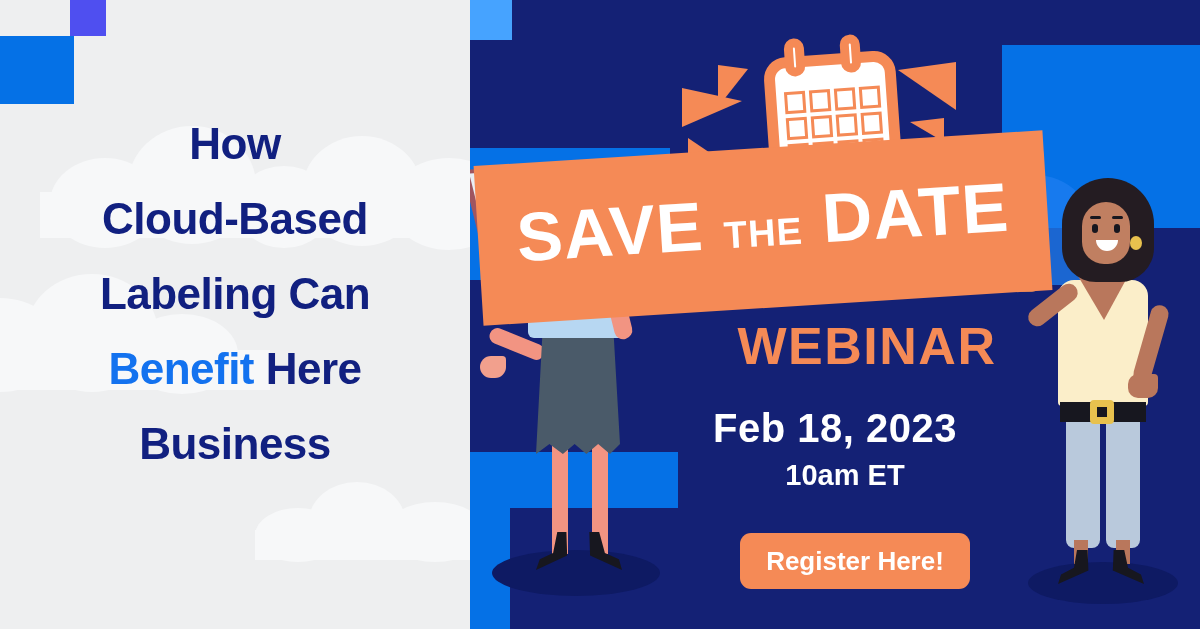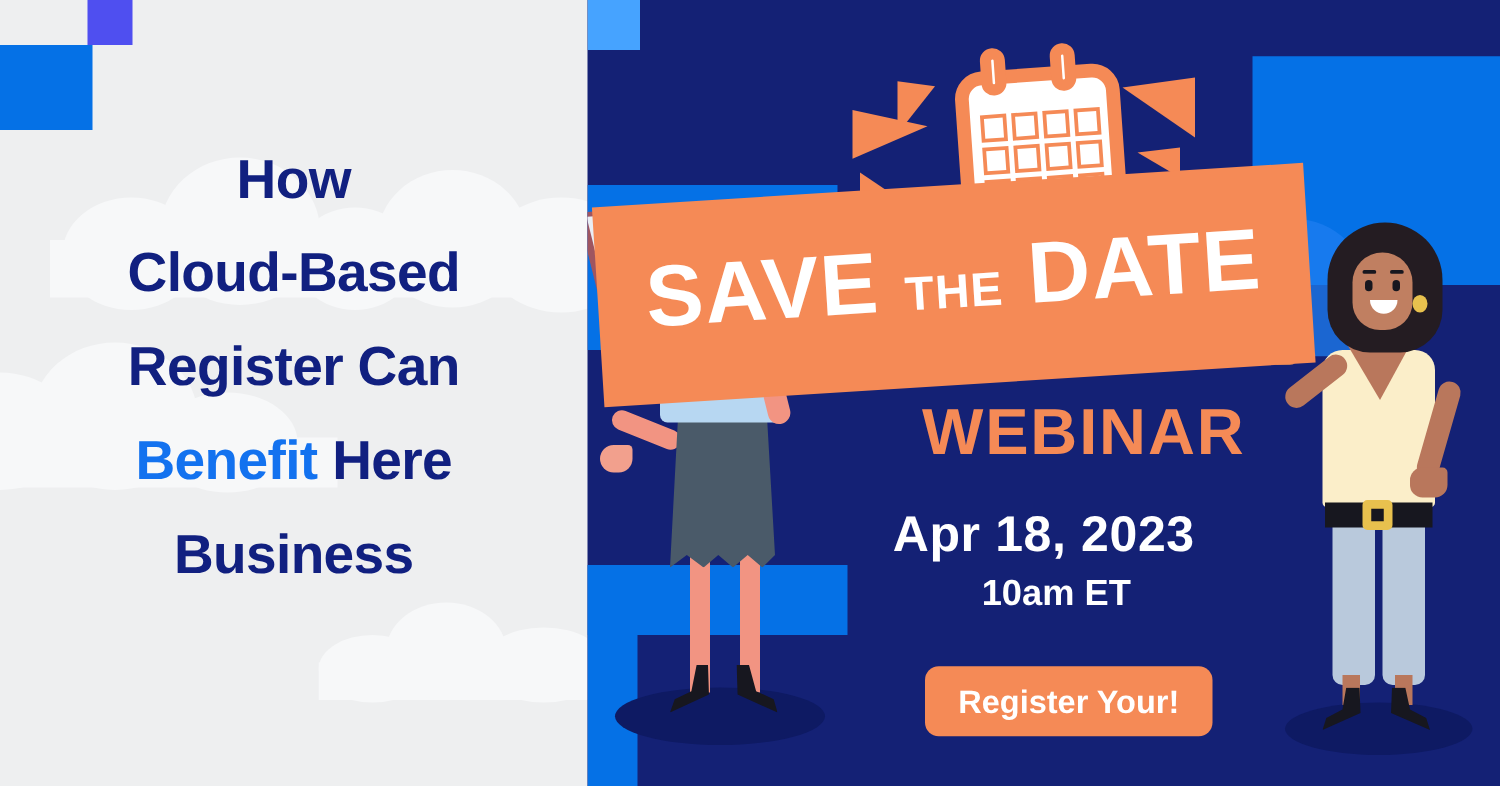--- a/index.html
+++ b/index.html
@@ -293,21 +293,21 @@
       <div class="band"></div>
       <div class="puff" style="left:0px; top:28px; width:86px; height:54px;"></div>
       <div class="puff" style="left:54px; top:2px; width:96px; height:78px;"></div>
       <div class="puff" style="left:130px; top:22px; width:100px; height:60px;"></div>
       <div class="puff" style="left:196px; top:34px; width:70px; height:48px;"></div>
     </div>
 
     <div id="headline">
       <div>How</div>
       <div>Cloud-Based</div>
-      <div>Register Can</div>
+      <div>Labeling Can</div>
       <div><span class="hl-accent">Benefit</span><span> Here</span></div>
       <div>Business</div>
     </div>
 
   </div>
 
   <div id="right-panel">
 
     <div class="rp-block" id="rp-lightblue-tl"></div>
     <div class="rp-block" id="rp-blue-left"></div>
@@ -399,17 +399,17 @@
       </div>
     </div>
 
     <div id="ribbon-fold"></div>
     <div id="ribbon-fold-inner"></div>
     <div id="ribbon">
       <div id="ribbon-text"><span>SAVE</span> <span class="small">THE</span> <span>DATE</span></div>
     </div>
 
     <div id="webinar-label">WEBINAR</div>
-    <div id="event-date">Apr 18, 2023</div>
+    <div id="event-date">Feb 18, 2023</div>
     <div id="event-time">10am ET</div>
-    <button id="register-button">Register Your!</button>
+    <button id="register-button">Register Here!</button>
   </div>
 </div>
 
 </body></html>

